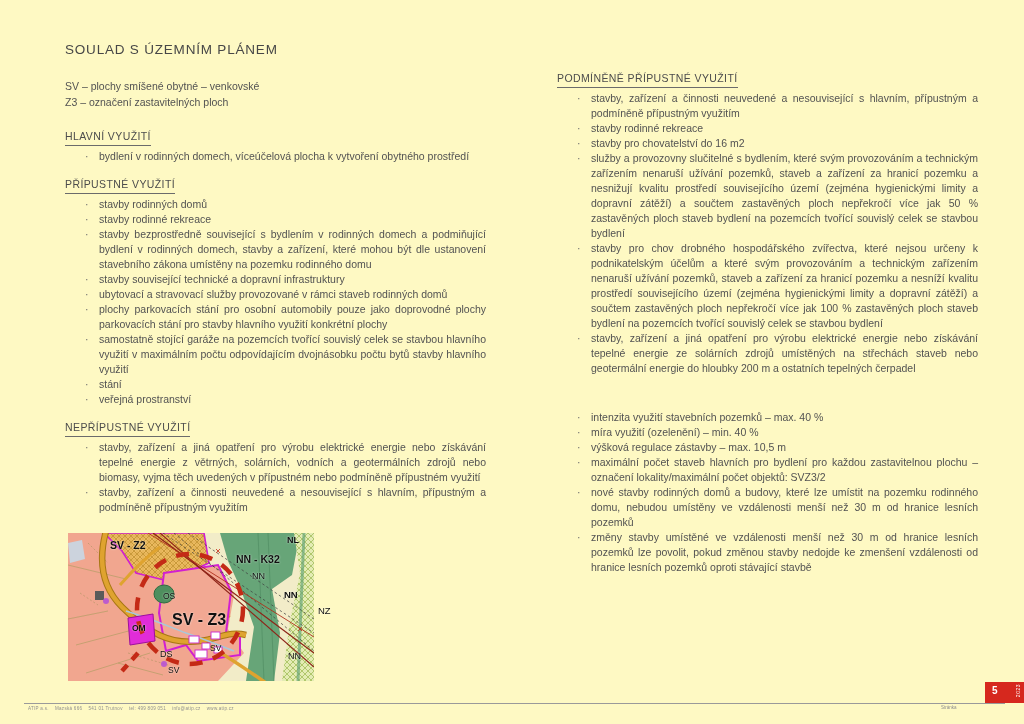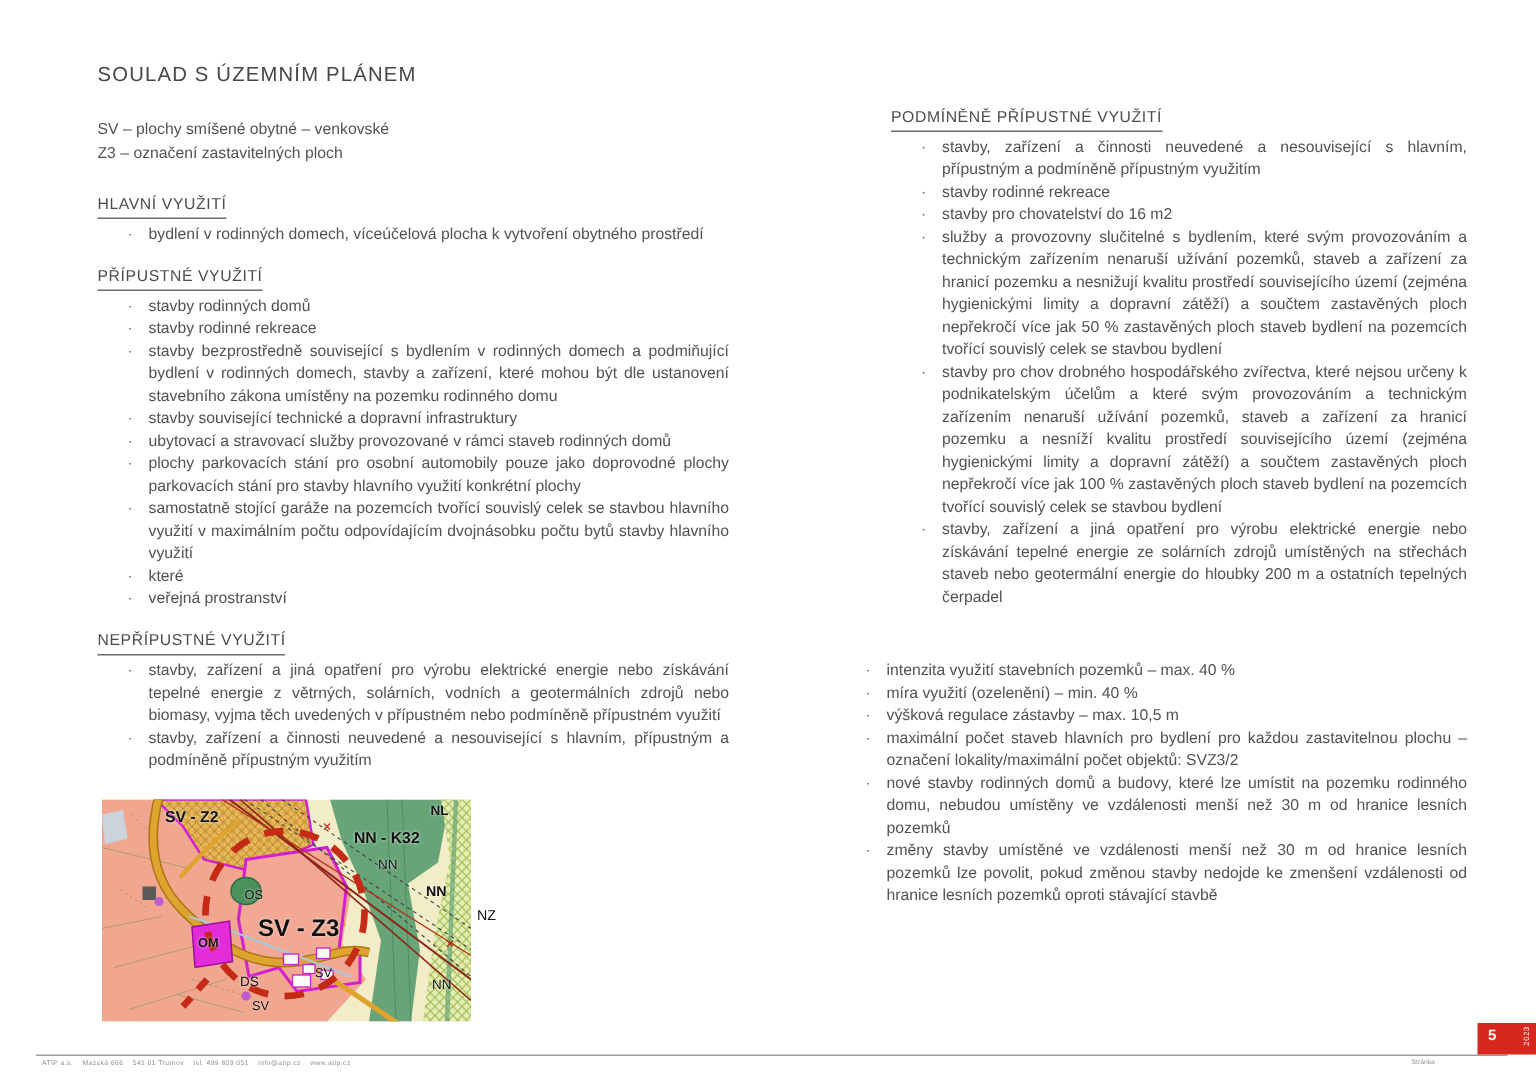--- a/index.html
+++ b/index.html
@@ -1,18 +1,18 @@
 <!DOCTYPE html>
 <html><head>
 <meta charset="utf-8">
 <style>
   * { margin:0; padding:0; box-sizing:border-box; }
   html,body { background:#e8e8e8; }
   #page {
-    position:relative; width:1024px; height:724px; background:#ffffff;
+    position:relative; width:1024px; height:724px; background:#fef9c3;
     font-family:"Liberation Sans", sans-serif; color:#525252; overflow:hidden;
     margin:0 auto;
   }
   .col { position:absolute; width:421px; font-size:10.5px; line-height:15px; }
   #col-left  { left:65px;  top:42px; }
   #col-right { left:557px; top:71px; }
   .doc-title { font-size:13.5px; letter-spacing:.8px; color:#474747; margin-bottom:21px; font-weight:normal; }
   .intro-line { line-height:16px; }
   .sec { margin-top:13px; }
   .sec-heading {
@@ -92,21 +92,21 @@
       <div class="bullet">
           <span class="dot">·</span>
           <span class="btxt">plochy parkovacích stání pro osobní automobily pouze jako doprovodné plochy parkovacích stání pro stavby hlavního využití konkrétní plochy</span>
         </div>
       <div class="bullet">
           <span class="dot">·</span>
           <span class="btxt">samostatně stojící garáže na pozemcích tvořící souvislý celek se stavbou hlavního využití v maximálním počtu odpovídajícím dvojnásobku počtu bytů stavby hlavního využití</span>
         </div>
       <div class="bullet">
           <span class="dot">·</span>
-          <span class="btxt">které</span>
+          <span class="btxt">stání</span>
         </div>
       <div class="bullet">
           <span class="dot">·</span>
           <span class="btxt">veřejná prostranství</span>
         </div>
     </div>
 
     <div class="sec">
       <div class="sec-heading">NEPŘÍPUSTNÉ VYUŽITÍ</div>
       <div class="bullet">
@@ -114,21 +114,21 @@
           <span class="btxt">stavby, zařízení a jiná opatření pro výrobu elektrické energie nebo získávání tepelné energie z větrných, solárních, vodních a geotermálních zdrojů nebo biomasy, vyjma těch uvedených v přípustném nebo podmíněně přípustném využití</span>
         </div>
       <div class="bullet">
           <span class="dot">·</span>
           <span class="btxt">stavby, zařízení a činnosti neuvedené a nesouvisející s hlavním, přípustným a podmíněně přípustným využitím</span>
         </div>
     </div>
   </div>
 
   <div id="col-right" class="col">
-    <div class="sec" style="margin-top:0;margin-left:37px;">
+    <div class="sec" style="margin-top:0;">
       <div class="sec-heading">PODMÍNĚNĚ PŘÍPUSTNÉ VYUŽITÍ</div>
       <div class="bullet">
           <span class="dot">·</span>
           <span class="btxt">stavby, zařízení a činnosti neuvedené a nesouvisející s hlavním, přípustným a podmíněně přípustným využitím</span>
         </div>
       <div class="bullet">
           <span class="dot">·</span>
           <span class="btxt">stavby rodinné rekreace</span>
         </div>
       <div class="bullet">

